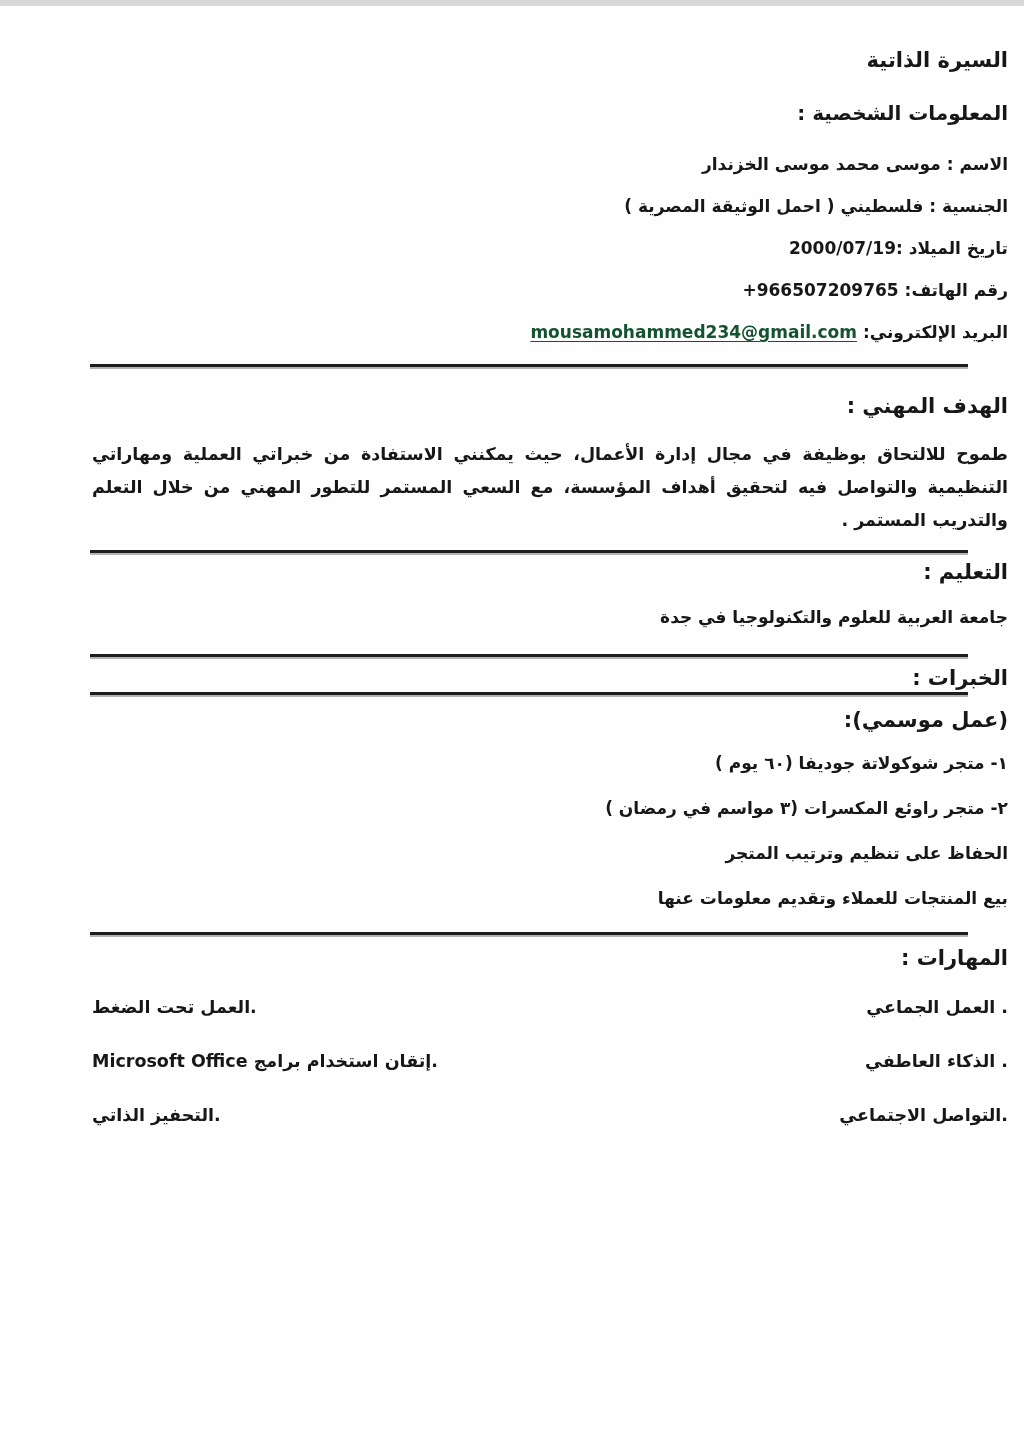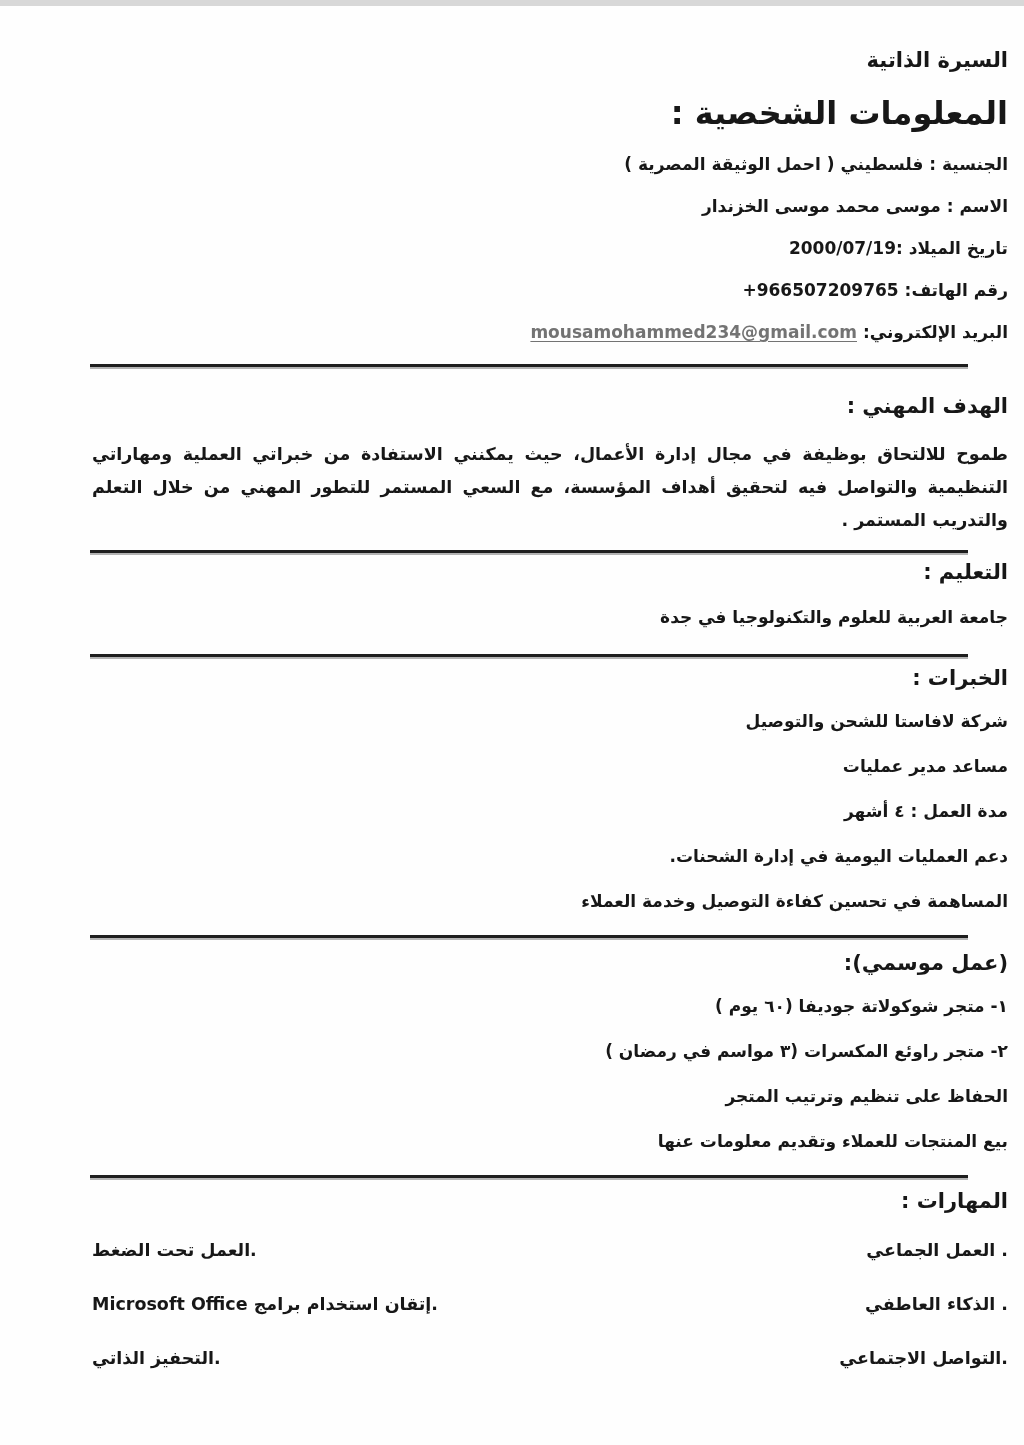--- a/index.html
+++ b/index.html
@@ -26,42 +26,42 @@
   }
   .content {
     padding: 46px 16px 0 92px; 
   }
   .doc-title {
     font-size: 21px;
     line-height: 28px;
     margin: 0;
   }
   .h-big {
-    font-size: 32px;
+    font-size: 20px;
     line-height: 30px;
     margin: 24px 0 0 0;
   }
   .h-section {
     font-size: 21px;
     line-height: 27px;
     margin: 0;
   }
   .field {
     font-size: 17px;
     line-height: 20px;
     margin-bottom: 22px;
   }
   .fields { margin-top: 26px; }
   .ltr-val {
     direction: ltr;
     unicode-bidi: isolate;
     text-align: center;
   }
   .email-link {
-    color: #737373;
+    color: #14532d;
     text-decoration: underline;
     text-underline-offset: 3px;
     cursor: pointer;
   }
   .rule {
     height: 3px;
     background: #1e1e1e;
     box-shadow: 0 2px 0 #b3b3b3;
     width: 878px;
     margin-left: 0;
@@ -119,47 +119,40 @@
 <div class="sheet">
   <div class="scan-edge"></div>
 
   <div class="content">
 
     <h1 class="doc-title">السيرة الذاتية</h1>
 
     <h2 class="h-big">المعلومات الشخصية :</h2>
 
     <div class="fields">
+      <div class="field"><span>الاسم :</span> <span>موسى محمد موسى الخزندار</span></div>
       <div class="field"><span>الجنسية :</span> <span>فلسطيني ( احمل الوثيقة المصرية )</span></div>
-      <div class="field"><span>الاسم :</span> <span>موسى محمد موسى الخزندار</span></div>
       <div class="field"><span>تاريخ الميلاد :</span><span class="ltr-val">2000/07/19</span></div>
       <div class="field"><span>رقم الهاتف:</span> <span class="ltr-val">+966507209765</span></div>
       <div class="field"><span>البريد الإلكتروني:</span> <a class="email-link ltr-val">mousamohammed234@gmail.com</a></div>
     </div>
 
     <div class="rule rule-1"></div>
 
     <h2 class="h-section objective-heading">الهدف المهني :</h2>
     <p class="objective-text">طموح للالتحاق بوظيفة في مجال إدارة الأعمال، حيث يمكنني الاستفادة من خبراتي العملية ومهاراتي التنظيمية والتواصل فيه لتحقيق أهداف المؤسسة، مع السعي المستمر للتطور المهني من خلال التعلم والتدريب المستمر .</p>
 
     <div class="rule rule-2"></div>
 
     <h2 class="h-section education-heading">التعليم :</h2>
     <div class="edu-line">جامعة العربية للعلوم والتكنولوجيا في جدة</div>
 
     <div class="rule rule-3"></div>
 
     <h2 class="h-section experience-heading">الخبرات :</h2>
-    <div class="exp-lines">
-      <div class="body-line">شركة لافاستا للشحن والتوصيل</div>
-      <div class="body-line">مساعد مدير عمليات</div>
-      <div class="body-line">مدة العمل : ٤ أشهر</div>
-      <div class="body-line">دعم العمليات اليومية في إدارة الشحنات.</div>
-      <div class="body-line">المساهمة في تحسين كفاءة التوصيل وخدمة العملاء</div>
-    </div>
 
     <div class="rule rule-4"></div>
 
     <h2 class="h-section seasonal-heading">(عمل موسمي):</h2>
     <div class="seasonal-lines">
       <div class="body-line">١- متجر شوكولاتة جوديفا (٦٠ يوم )</div>
       <div class="body-line">٢- متجر راوئع المكسرات (٣ مواسم في رمضان )</div>
       <div class="body-line">الحفاظ على تنظيم وترتيب المتجر</div>
       <div class="body-line">بيع المنتجات للعملاء وتقديم معلومات عنها</div>
     </div>

